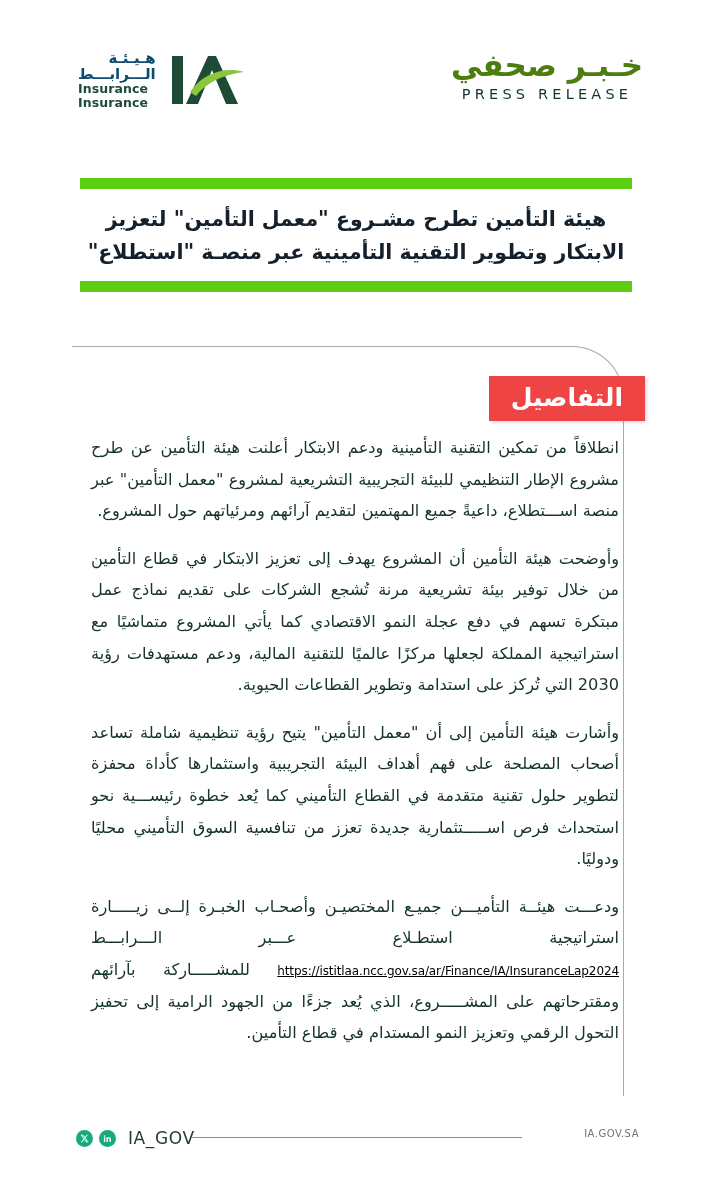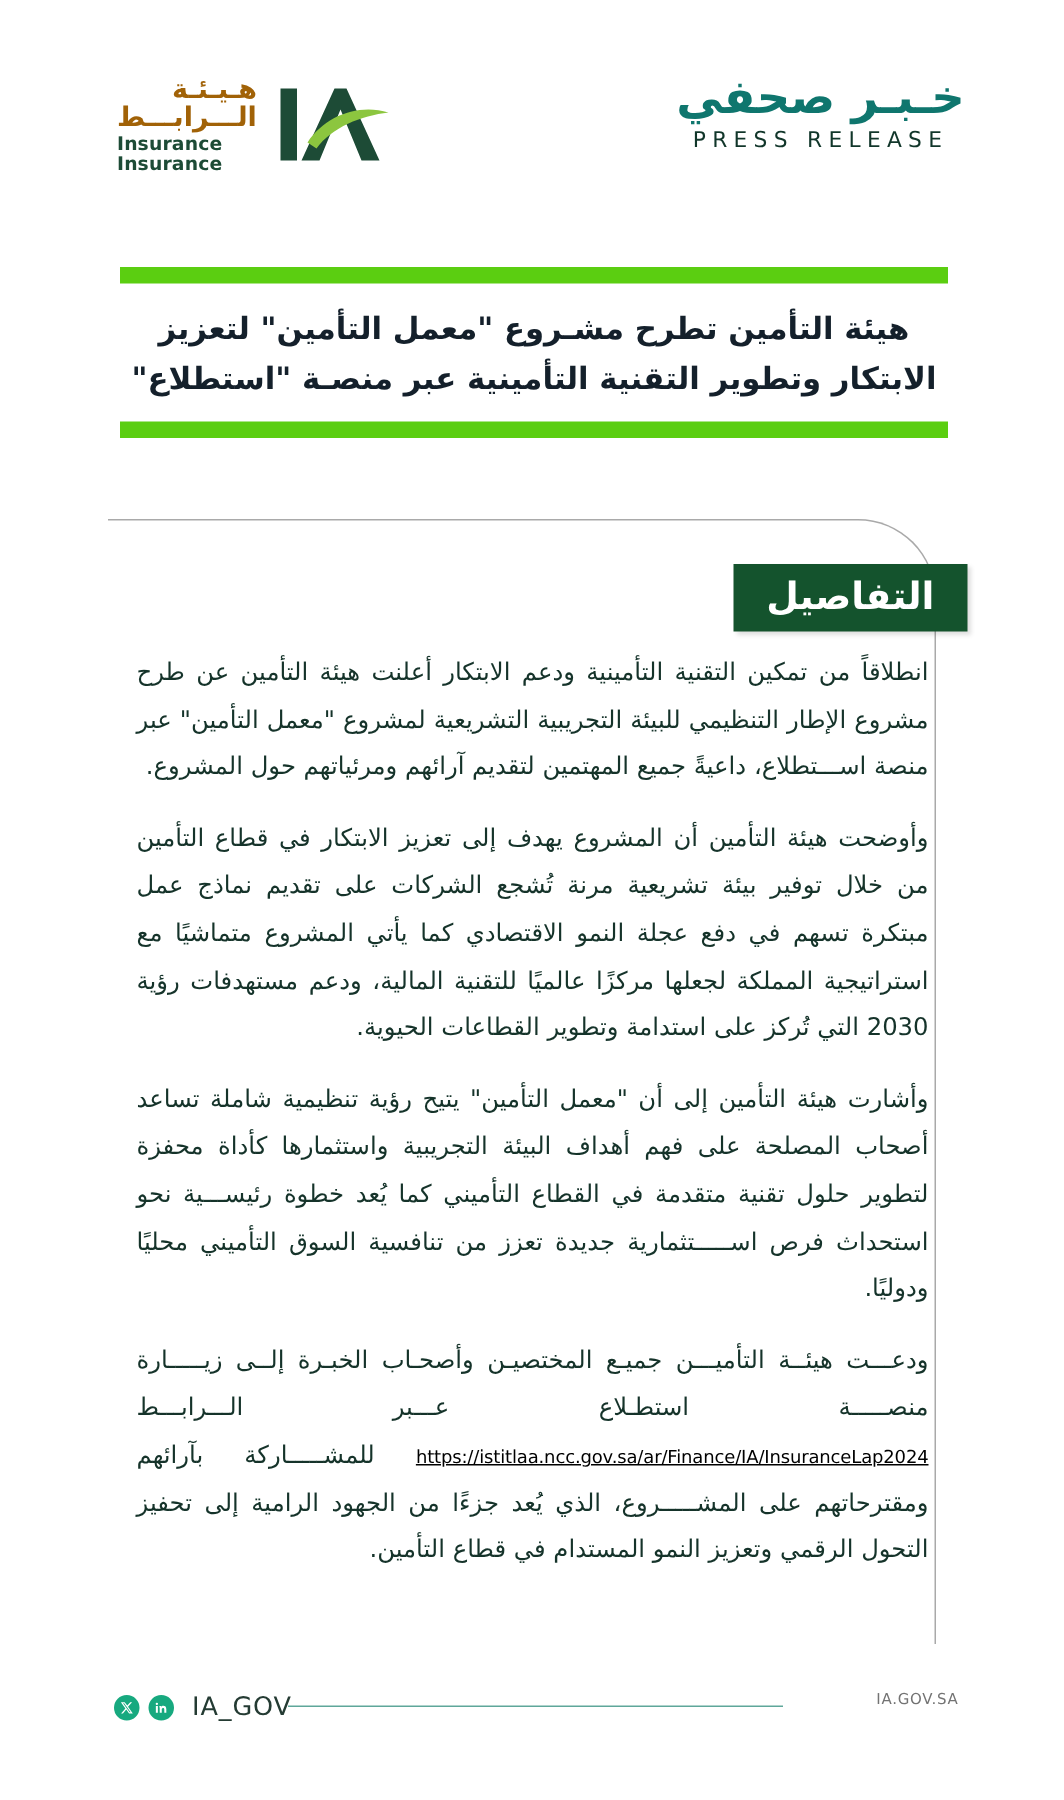--- a/index.html
+++ b/index.html
@@ -37,23 +37,23 @@
     height: 56px;
     position: relative;
   }
   .logo-mark svg { display: block; }
   .logo-words {
     display: flex;
     flex-direction: column;
     line-height: 1.08;
   }
   .logo-ar {
-    font-size: 18px;
-    font-weight: 700;
-    color: #a16207;
+    font-size: 15px;
+    font-weight: 700;
+    color: #0c4a6e;
     letter-spacing: 2.2px;
     direction: rtl;
     text-align: right;
   }
   .logo-en {
     font-size: 12.5px;
     font-weight: 600;
     color: #1d4b36;
     direction: ltr;
     text-align: left;
@@ -63,21 +63,21 @@
   .press-block {
     position: absolute;
     right: 62px;
     top: 6px;
     width: 200px;
     text-align: center;
   }
   .press-ar {
     font-size: 31px;
     font-weight: 700;
-    color: #0f766e;
+    color: #4d7c0f;
     direction: rtl;
     letter-spacing: 0px;
     line-height: 1.15;
   }
   .press-en {
     margin-top: 2px;
     font-size: 14.5px;
     font-weight: 400;
     color: #11362a;
     direction: ltr;
@@ -119,21 +119,21 @@
     border-right: 1.3px solid #a9a9a9;
     border-top-right-radius: 52px;
     box-sizing: border-box;
     pointer-events: none;
   }
 
   .details-banner {
     position: absolute;
     top: 376px;
     right: 64px;
-    background: #14532d;
+    background: #ef4444;
     color: #ffffff;
     font-size: 25px;
     font-weight: 700;
     direction: rtl;
     padding: 7px 22px 9px 22px;
     letter-spacing: 0px;
     box-shadow: 2px 2px 3px rgba(0,0,0,0.13);
   }
 
   
@@ -254,21 +254,21 @@
 </div>
 
 <div class="frame"></div>
 
 <div class="details-banner">التفاصيل</div>
 
 <div class="body-wrap">
   <p class="para">انطلاقاً من تمكين التقنية التأمينية ودعم الابتكار أعلنت هيئة التأمين عن طرح مشروع الإطار التنظيمي للبيئة التجريبية التشريعية لمشروع "معمل التأمين" عبر منصة اســـتطلاع، داعيةً جميع المهتمين لتقديم آرائهم ومرئياتهم حول المشروع.</p>
   <p class="para">وأوضحت هيئة التأمين أن المشروع يهدف إلى تعزيز الابتكار في قطاع التأمين من خلال توفير بيئة تشريعية مرنة تُشجع الشركات على تقديم نماذج عمل مبتكرة تسهم في دفع عجلة النمو الاقتصادي كما يأتي المشروع متماشيًا مع استراتيجية المملكة لجعلها مركزًا عالميًا للتقنية المالية، ودعم مستهدفات رؤية 2030 التي تُركز على استدامة وتطوير القطاعات الحيوية.</p>
   <p class="para">وأشارت هيئة التأمين إلى أن "معمل التأمين" يتيح رؤية تنظيمية شاملة تساعد أصحاب المصلحة على فهم أهداف البيئة التجريبية واستثمارها كأداة محفزة لتطوير حلول تقنية متقدمة في القطاع التأميني كما يُعد خطوة رئيســـية نحو استحداث فرص اســـــتثمارية جديدة تعزز من تنافسية السوق التأميني محليًا ودوليًا.</p>
-  <p class="para"><span>ودعـــت هيئــة التأميـــن جميـع المختصيـن وأصحـاب الخبـرة إلــى زيـــــارة منصـــــة استطـلاع عـــبر الـــرابـــط</span>
+  <p class="para"><span>ودعـــت هيئــة التأميـــن جميـع المختصيـن وأصحـاب الخبـرة إلــى زيـــــارة استراتيجية استطـلاع عـــبر الـــرابـــط</span>
     <a class="link" href="#">https://istitlaa.ncc.gov.sa/ar/Finance/IA/InsuranceLap2024</a>
     <span>للمشـــــاركة بآرائهم ومقترحاتهم على المشـــــروع، الذي يُعد جزءًا من الجهود الرامية إلى تحفيز التحول الرقمي وتعزيز النمو المستدام في قطاع التأمين.</span>
   </p>
 </div>
 
 <div class="footer">
   <div class="footer-left">
     <span class="soc">
       <svg width="9" height="9" viewBox="0 0 24 24" fill="#ffffff" xmlns="http://www.w3.org/2000/svg">
         <path d="M18.2 2H21.5L14.3 10.2L22.8 22H16.2L11.1 15.3L5.2 22H1.9L9.6 13.2L1.5 2H8.3L12.9 8.2ZM17.1 20.1H18.9L7.3 3.8H5.4Z"></path>

